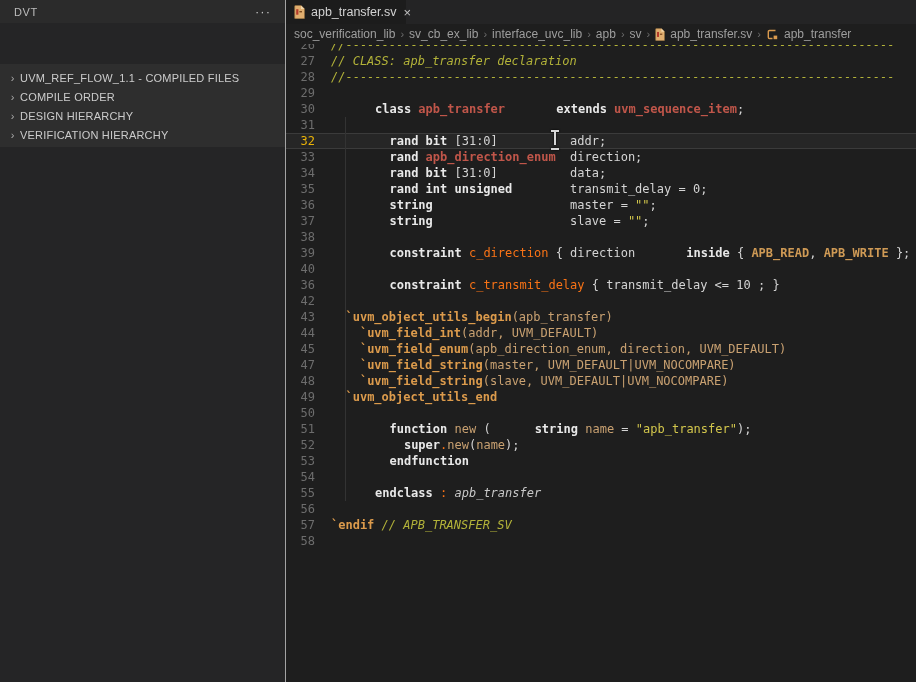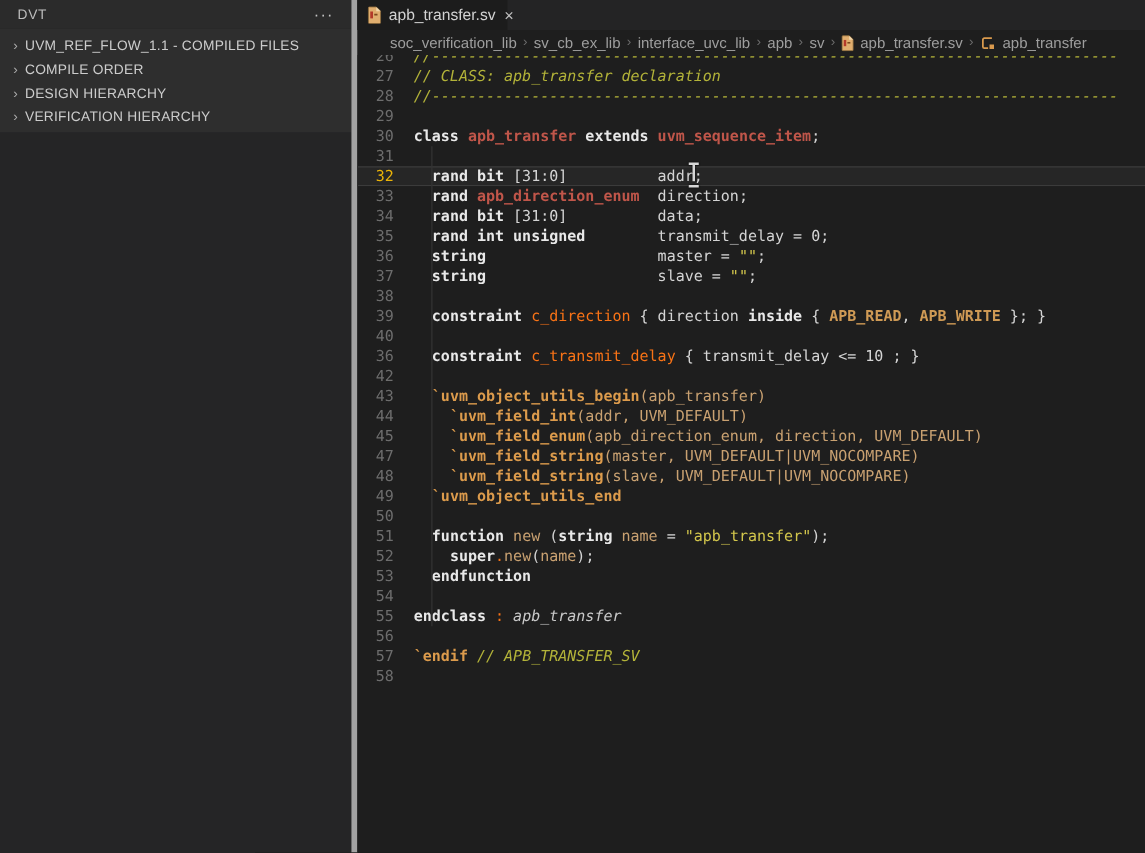--- a/index.html
+++ b/index.html
@@ -5,50 +5,50 @@
   * { box-sizing: border-box; }
   html,body { margin:0; padding:0; }
   body {
     width:916px; height:682px; overflow:hidden;
     background:#1e1e1e;
     font-family:"Liberation Sans", sans-serif;
   }
   .app { position:relative; width:916px; height:682px; display:flex; }
 
   
-  .sidebar { width:286px; flex:none; background:#252526; border-right:5px solid #a3a3a3; display:flex; flex-direction:column; }
+  .sidebar { width:286px; flex:none; background:#252526; border-right:1px solid #a3a3a3; display:flex; flex-direction:column;gap:41px; }
   .sb-header { height:23px; flex:none; background:#2b2b2b; display:flex; align-items:center; justify-content:space-between; padding:0 14px; }
   .sb-title { font-size:11px; color:#bdbdbd; letter-spacing:.6px; }
   .sb-more { color:#c5c5c5; font-size:13px; letter-spacing:1px; cursor:pointer; line-height:1; }
   .sb-tree { background:#2e2e2e; padding:4px 0 3px 0; }
   .sb-item { height:19px; display:flex; align-items:center; padding-left:5px; cursor:pointer; }
   .sb-chevron { color:#ababab; font-size:11px; width:15px; text-align:center; flex:none; }
   .sb-label { font-size:11px; font-weight:normal; color:#cccccc; letter-spacing:.2px; white-space:nowrap; }
   .sb-rest { flex:1; background:#252526; }
 
   
   .main { flex:1; min-width:0; display:flex; flex-direction:column; background:#1e1e1e; }
   .tabbar { height:24px; flex:none; background:#242425; display:flex; }
   .tab { width:120px; flex:none; background:#1c1c1c; display:flex; align-items:center; gap:6px; padding:0 8px; cursor:pointer; }
   .tab-label { font-size:12.5px; color:#d2d2d2; white-space:nowrap; }
   .tab-close { color:#c0c0c0; font-size:13px; margin-left:1px; cursor:pointer; line-height:1; }
-  .breadcrumb { height:20px; flex:none; display:flex; align-items:center; padding-left:26px; gap:5px; font-size:12px; color:#9e9e9e; white-space:nowrap; }
+  .breadcrumb { height:20px; flex:none; display:flex; align-items:center; padding-left:8px; gap:5px; font-size:12px; color:#9e9e9e; white-space:nowrap; }
   .bc-seg { cursor:pointer; }
   .bc-sep { color:#6d6d6d; font-size:11px; }
   .bc-icon { display:flex; align-items:center; }
 
   .code-area { position:relative; flex:1; overflow:hidden; background:#1e1e1e; }
   .lines { margin-top:-7px; }
   .line { white-space:pre; font-family:"DejaVu Sans Mono", monospace; font-size:12px; line-height:16px; height:16px; }
   .ln { display:inline-block; width:45px; text-align:right; padding-right:16px; color:#6d6d6d; }
   .line.current { background:#262626; box-shadow: inset 0 1px 0 #3b3b3b, inset 0 -1px 0 #3b3b3b; }
   .line.current .ln { color:#eab308; }
 
   
-  .tk-kw    { color:#e8e8e8; font-weight:bold; }
+  .tk-kw    { color:#e8e8e8; font-weight:bold;margin-left:44px; }
   .tk-id    { color:#d4d4d4; }
   .tk-dim   { color:#f97316; }
   .tk-num   { color:#d4d4d4; }
   .tk-type  { color:#c0564a; font-weight:bold; }
   .tk-str   { color:#d2c64c; }
   .tk-com   { color:#b3b339; font-style:italic; }
   .tk-macro { color:#dc9b4c; font-weight:bold; }
   .tk-marg  { color:#c9a171; }
   .tk-econst{ color:#cf9a55; font-weight:bold; }
   .tk-fn    { color:#c9a171; }

